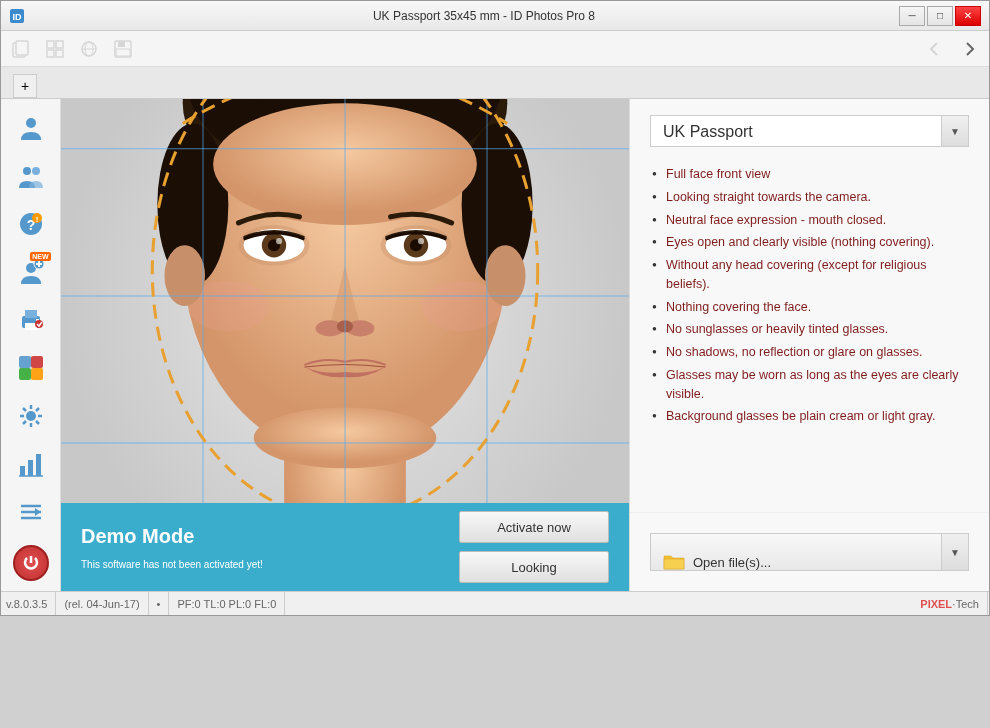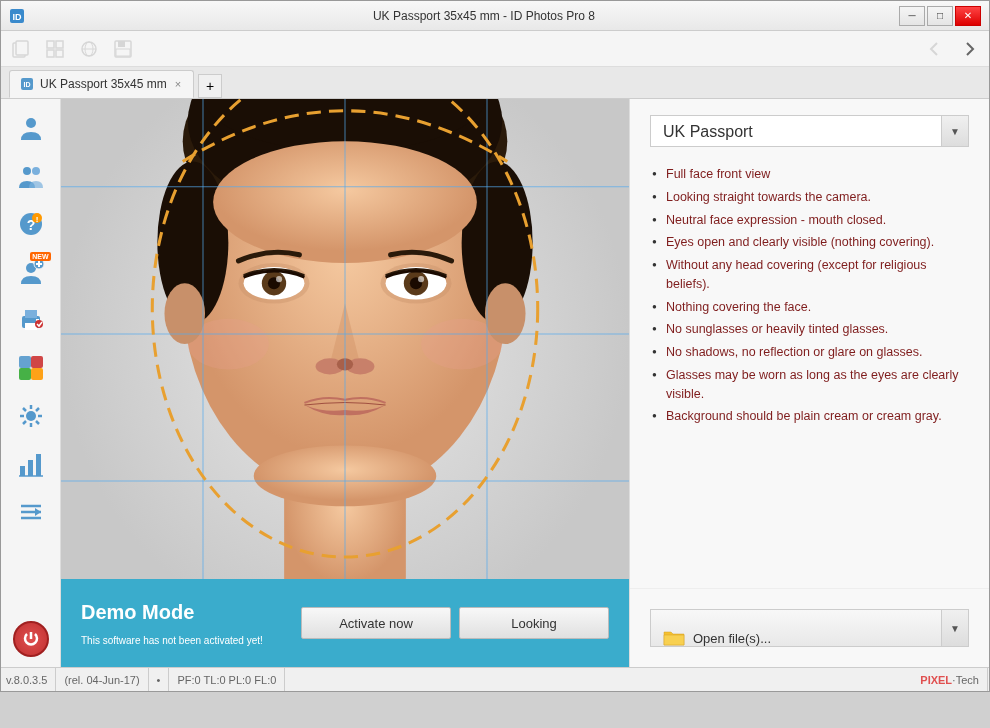--- a/index.html
+++ b/index.html
@@ -8,21 +8,21 @@
       height: 728px;
       font-family: 'Segoe UI', Arial, sans-serif;
       background: #d0d0d0;
       overflow: hidden;
       user-select: none;
     }
 
     
     .window {
       width: 990px;
-      height: 692px;
+      height: 616px;
       background: #f0f0f0;
       border: 1px solid #999;
       display: flex;
       flex-direction: column;
     }
 
     .title-bar {
       height: 30px;
       background: linear-gradient(to bottom, #f8f8f8, #e8e8e8);
       border-bottom: 1px solid #ccc;
@@ -240,21 +240,21 @@
       font-weight: bold;
       margin-bottom: 11px;
     }
 
     .demo-subtitle {
       font-size: 10px;
     }
 
     .demo-buttons {
       display: flex;
-      flex-direction: row;
+      flex-direction: column;
       gap: 8px;
     }
 
     .demo-btn {
       width: 150px;
       height: 32px;
       background: linear-gradient(to bottom, #f8f8f8, #e0e0e0);
       border: 1px solid #bbb;
       cursor: pointer;
       font-size: 13px;
@@ -481,28 +481,20 @@
       </button>
       <button class="toolbar-btn">
         <svg width="20" height="20" viewBox="0 0 20 20">
           <polyline points="8,4 14,10 8,16" fill="none" stroke="#666" stroke-width="2"></polyline>
         </svg>
       </button>
     </div>
   </div>
 
   <div class="tab-bar">
-    <div class="tab">
-      <svg width="14" height="14" viewBox="0 0 14 14">
-        <rect x="1" y="1" width="12" height="12" rx="2" fill="#5599cc"></rect>
-        <text x="7" y="10" font-size="7" text-anchor="middle" fill="white" font-weight="bold">ID</text>
-      </svg>
-      <span>UK Passport 35x45 mm</span>
-      <span class="tab-close">×</span>
-    </div>
     <button style="margin-left:4px;width:24px;height:24px;border:1px solid #ccc;background:#f0f0f0;cursor:pointer;font-size:14px;display:flex;align-items:center;justify-content:center;">+</button>
   </div>
 
   <div class="main-area">
 
     <div class="sidebar">
 
       <button class="sidebar-btn">
         <svg width="28" height="28" viewBox="0 0 28 28">
           <circle cx="14" cy="9" r="5" fill="#5599cc"></circle>
@@ -720,21 +712,21 @@
         <ul class="requirements-list">
           <li>Full face front view</li>
           <li>Looking straight towards the camera.</li>
           <li>Neutral face expression - mouth closed.</li>
           <li>Eyes open and clearly visible (nothing covering).</li>
           <li>Without any head covering (except for religious beliefs).</li>
           <li>Nothing covering the face.</li>
           <li>No sunglasses or heavily tinted glasses.</li>
           <li>No shadows, no reflection or glare on glasses.</li>
           <li>Glasses may be worn as long as the eyes are clearly visible.</li>
-          <li>Background should be plain cream or cream gray.</li>
+          <li>Background glasses be plain cream or light gray.</li>
         </ul>
       </div>
 
       <div class="open-file-section">
         <div class="open-file-btn-wrapper">
           <button class="open-file-btn">
 
             <svg width="22" height="18" viewBox="0 0 22 18">
               <path d="M1 4 L1 17 L21 17 L21 6 L10 6 L8 4 Z" fill="#f5c030" stroke="#d4a020" stroke-width="0.5"></path>
               <path d="M1 7 L21 7 L21 17 L1 17 Z" fill="#f8d050" stroke="#d4a020" stroke-width="0.5"></path>

